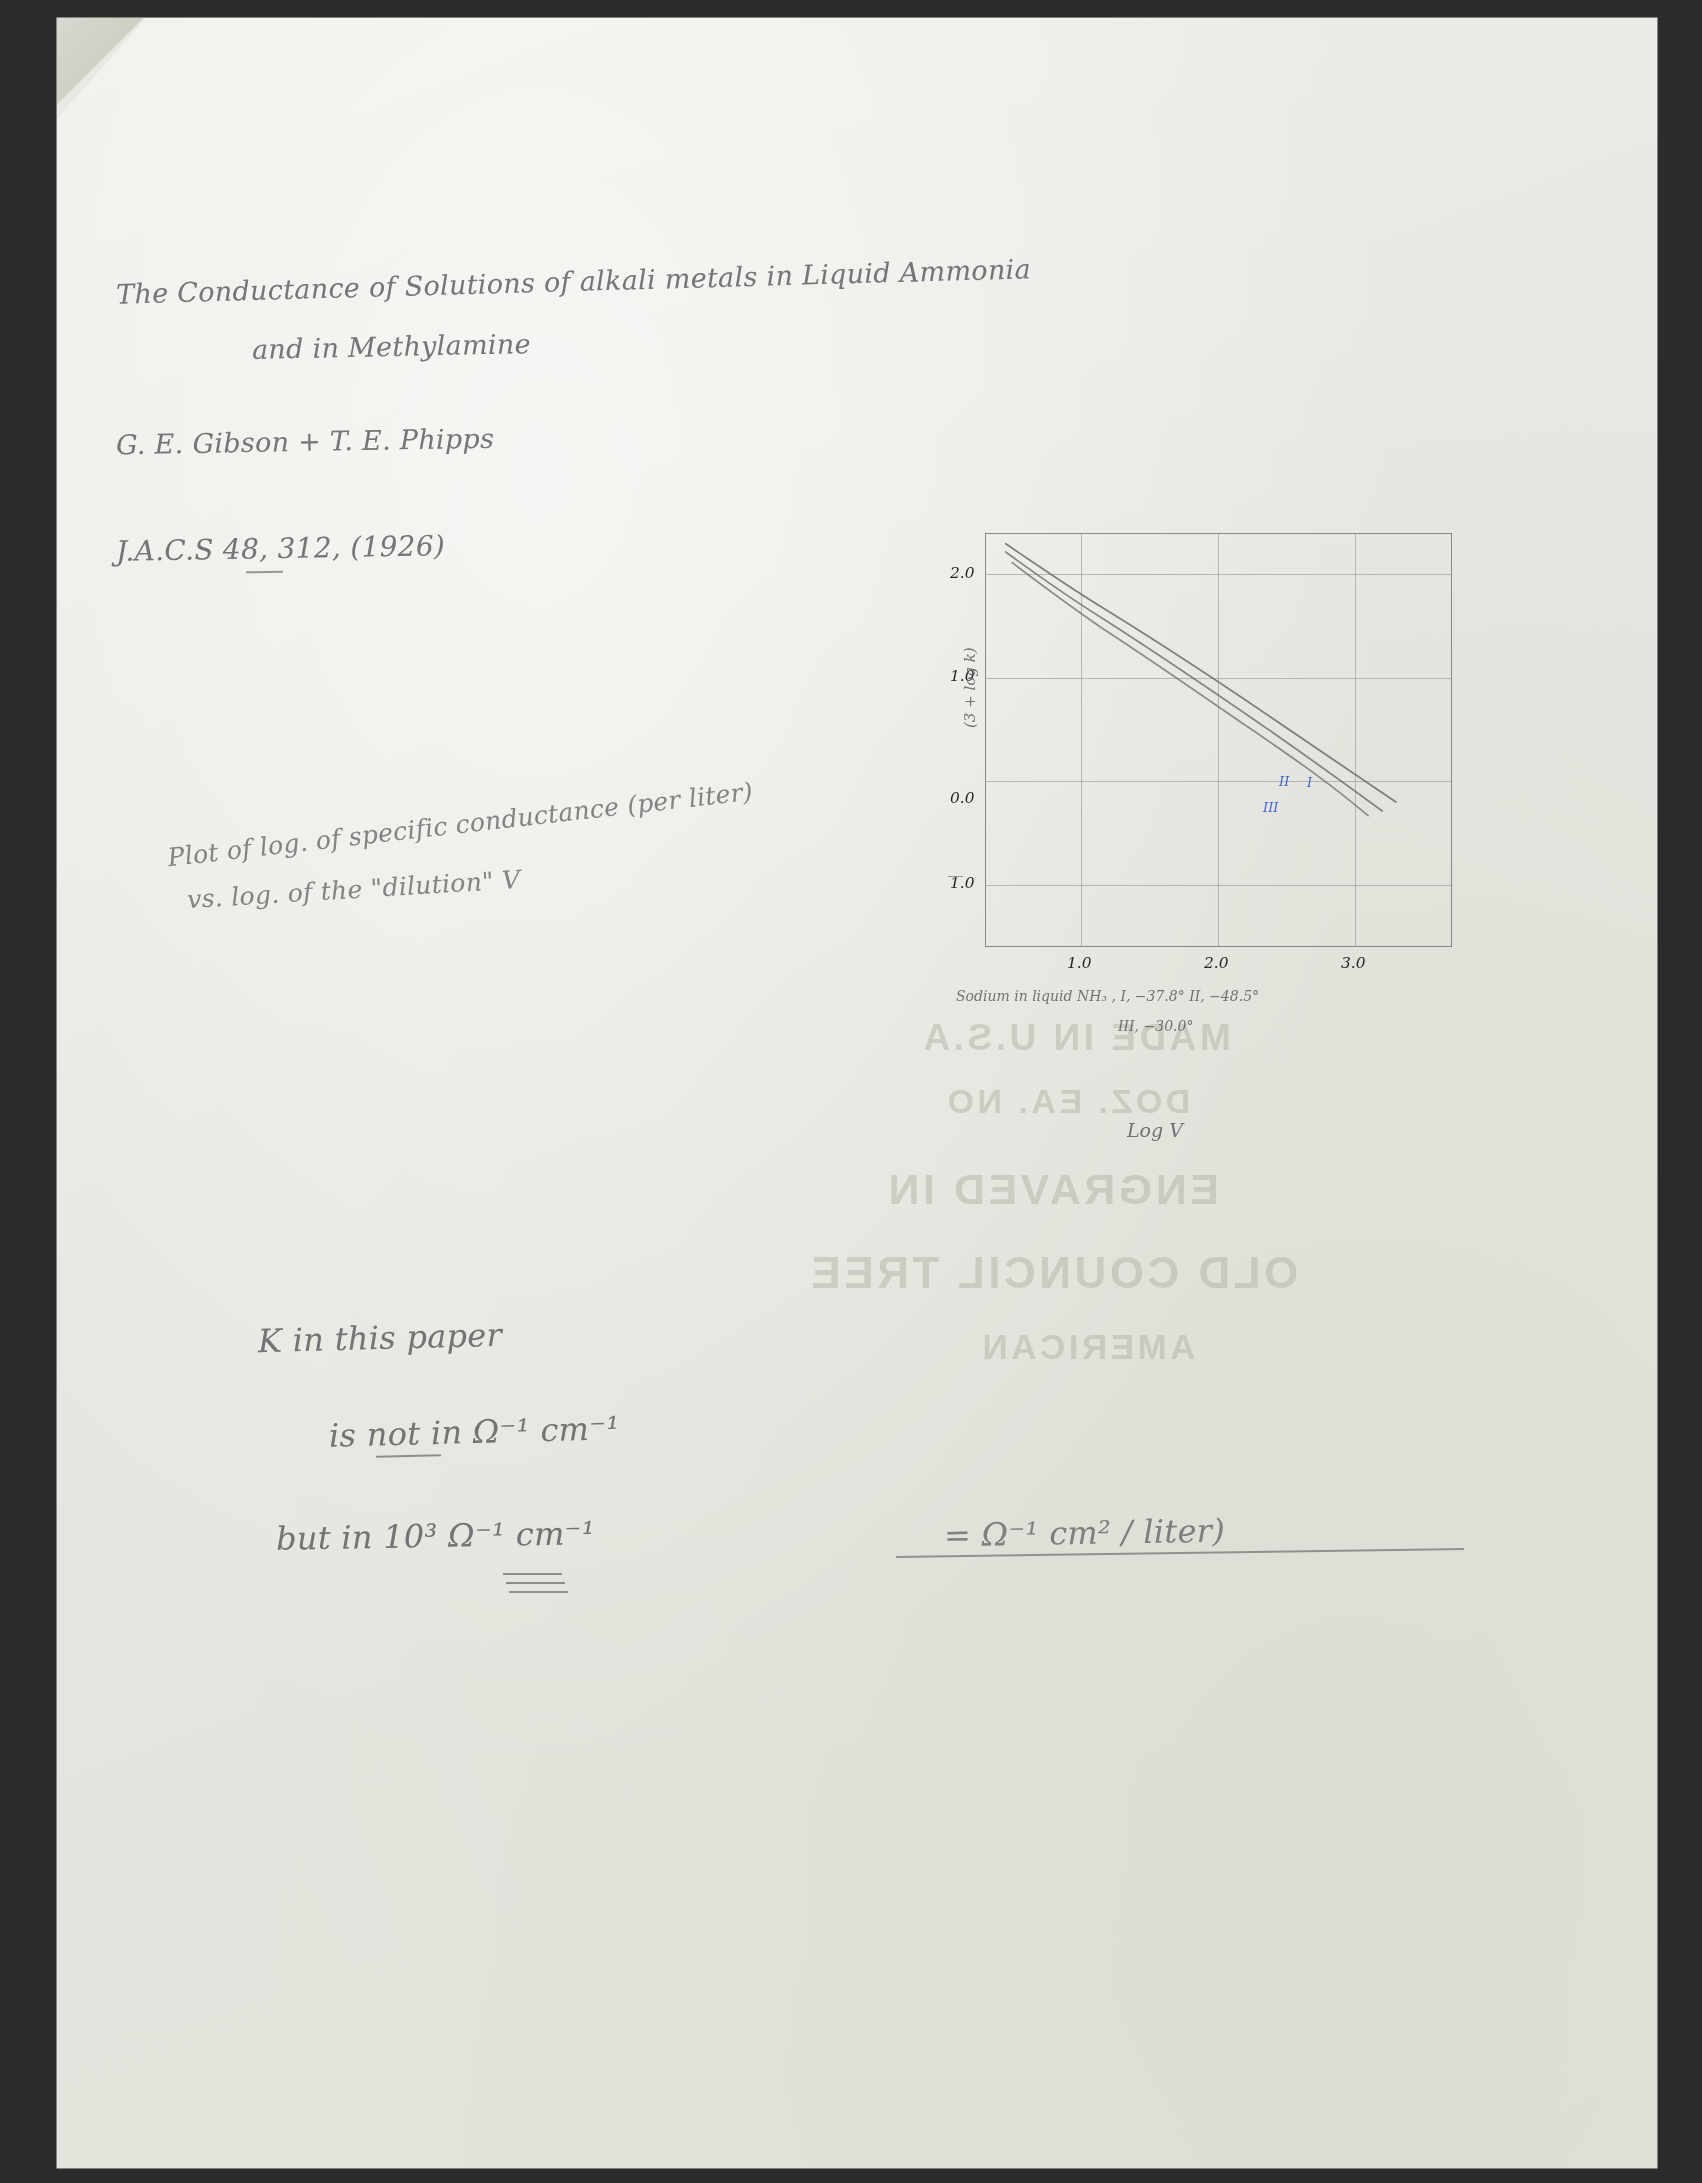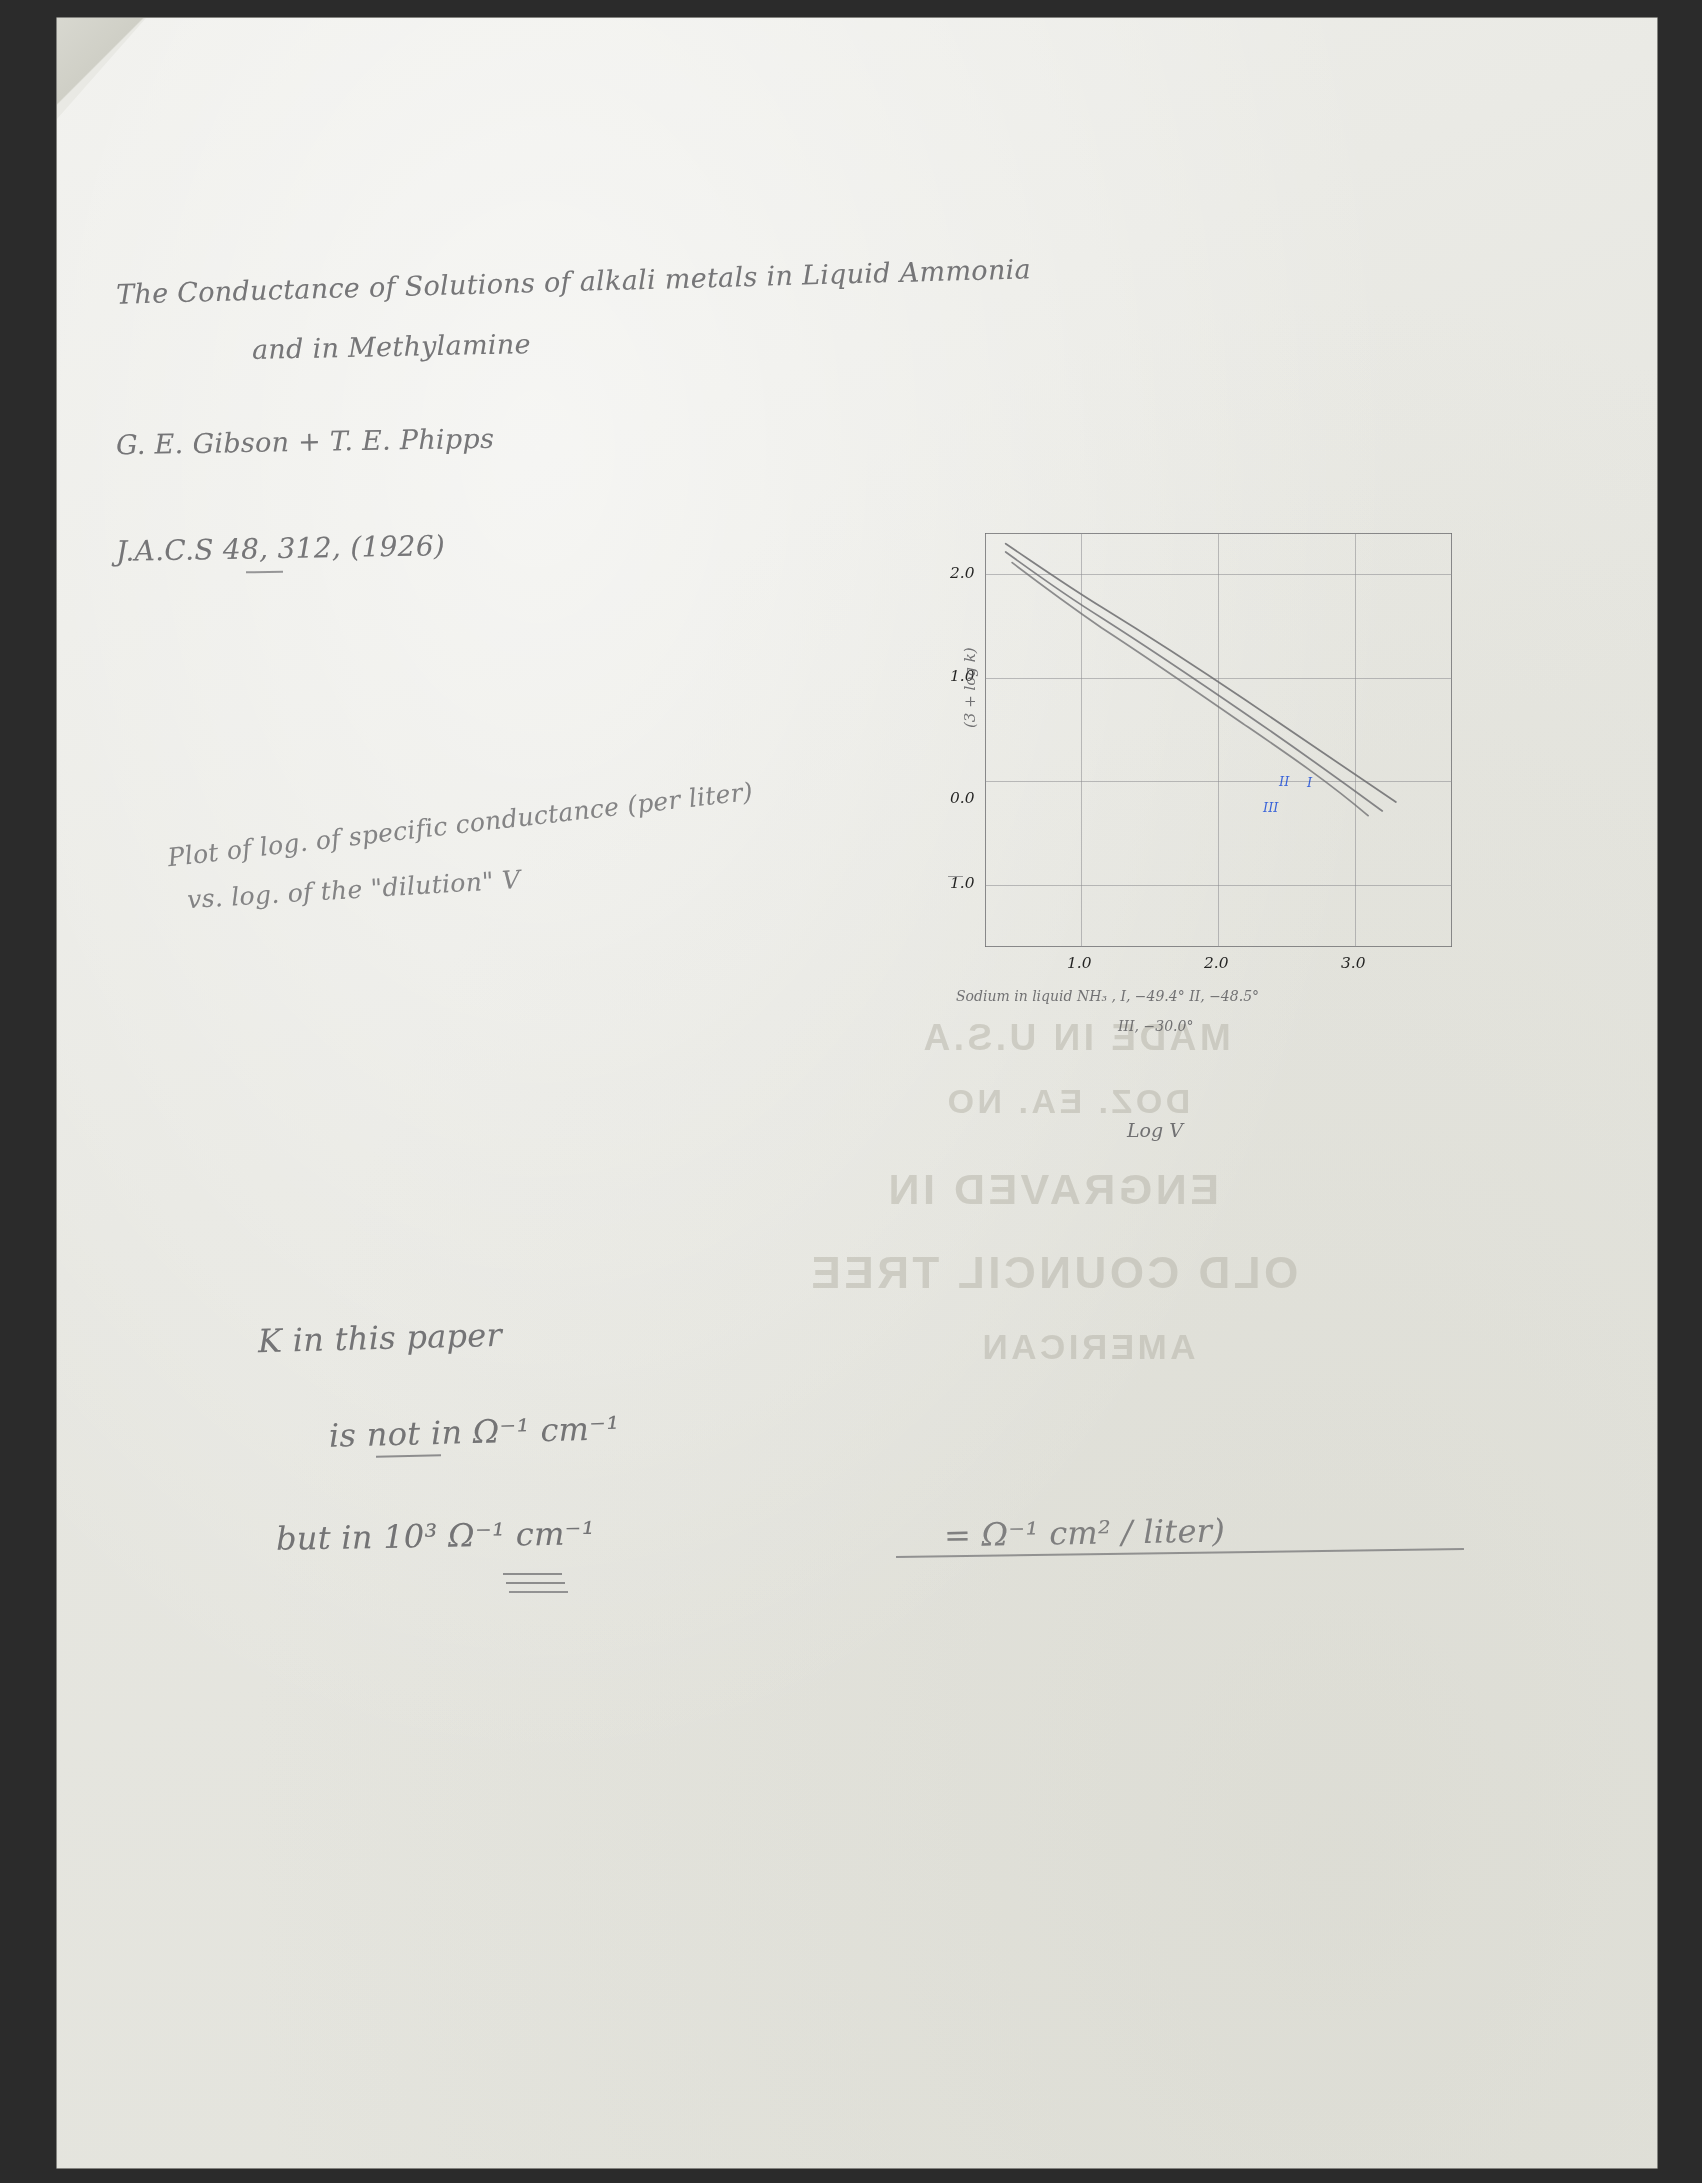--- a/index.html
+++ b/index.html
@@ -211,21 +211,21 @@
       <div class="tick-label" style="left:-35px; top:341px;">1.0</div>
       <div class="axis-line" style="left:-37px; top:343px; width:15.4px; height:1.2px; opacity:0.7;"></div>
 
       <div class="tick-label" style="left:82px; top:421px;">1.0</div>
       <div class="tick-label" style="left:219px; top:421px;">2.0</div>
       <div class="tick-label" style="left:356px; top:421px;">3.0</div>
 
       <div id="ylabel">(3 + log k)</div>
     </div>
 
-    <div class="caption-line" style="left:6px; top:473px;">Sodium in liquid NH₃ ,    I,  −49.4°    II,  −48.5°</div>
+    <div class="caption-line" style="left:6px; top:473px;">Sodium in liquid NH₃ ,    I,  −37.8°    II,  −48.5°</div>
     <div class="caption-line" style="left:168px; top:503px;">III,  −30.0°</div>
 
     <div id="xlabel">Log V</div>
   </div>
 
   <div class="hand" style="left:201px; top:1301px; font-size:32px; transform:rotate(-1.5deg);">K in this paper</div>
 
   <div class="hand" style="left:272px; top:1395px; font-size:32px; transform:rotate(-1.5deg);">is not in Ω⁻¹ cm⁻¹</div>
   <div class="axis-line" style="left:319px; top:1437px; width:65px; height:1.8px; opacity:0.75; transform:rotate(-1.5deg);"></div>
 

